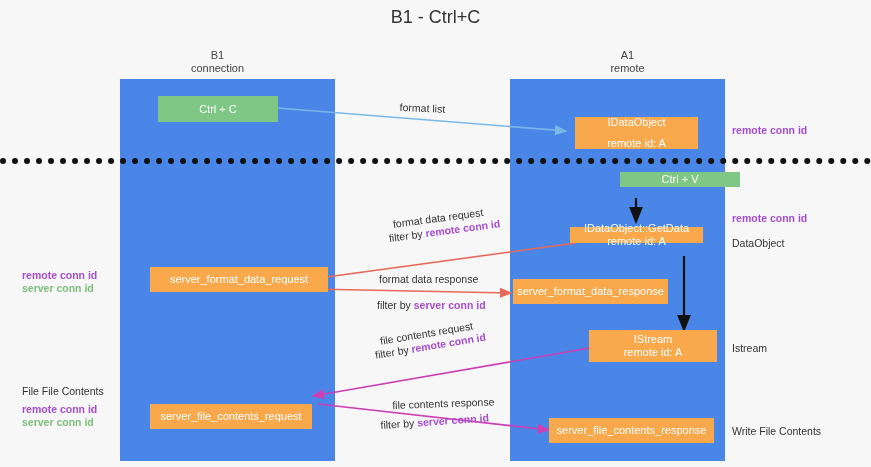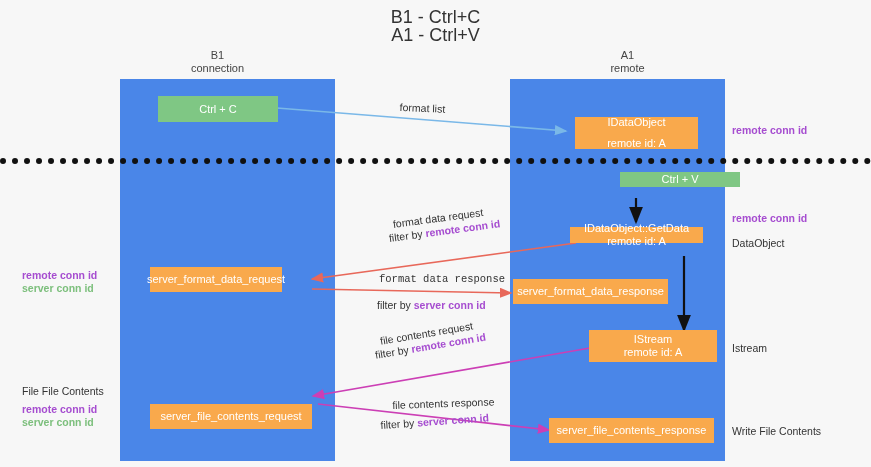--- a/index.html
+++ b/index.html
@@ -46,21 +46,20 @@
   .dashline{position:absolute;left:0;top:158px;width:871px;height:0;
      border-top:6px dotted #111;}
 </style>
 </head>
 <body>
 
 <div id="stage">
 
   <div class="title">
     <div>B1 - Ctrl+C</div>
-    <div>A1 - Ctrl+V</div>
   </div>
 
   <div class="col-head" style="left:150px;top:49px;width:135px;">
     <div>B1</div>
     <div>connection</div>
   </div>
   <div class="col-head" style="left:560px;top:49px;width:135px;">
     <div>A1</div>
     <div>remote</div>
   </div>
@@ -108,21 +107,21 @@
     <span>remote id: A</span>
   </div>
 
   <div class="box box-green" style="left:576px;top:172px;width:120px;height:15px;margin-left:44px;">Ctrl + V</div>
 
   <div class="box box-orange" style="left:570px;top:227px;width:133px;height:16px;flex-direction:column;">
     <span>IDataObject::GetData</span>
     <span>remote id: A</span>
   </div>
 
-  <div class="box box-orange" style="left:150px;top:267px;width:132px;height:25px;">server_format_data_request</div>
+  <div class="box box-orange" style="left:150px;top:267px;width:178px;height:25px;">server_format_data_request</div>
 
   <div class="box box-orange" style="left:513px;top:279px;width:155px;height:25px;">server_format_data_response</div>
 
   <div class="box box-orange" style="left:589px;top:330px;width:128px;height:32px;flex-direction:column;">
     <span>IStream</span>
     <span>remote id: A</span>
   </div>
 
   <div class="box box-orange" style="left:150px;top:385px;width:162px;height:25px;margin-top:19px;">server_file_contents_request</div>
 
@@ -130,21 +129,21 @@
 
   <div class="lbl dark rot" style="left:400px;top:100px;transform:rotate(2.2deg);">format list</div>
 
   <div class="lbl rot" style="left:392px;top:217px;transform:rotate(-7.6deg);">
     <span class="dark">format data request</span>
   </div>
   <div class="lbl rot" style="left:388px;top:231px;transform:rotate(-7.6deg);">
     <span class="dark">filter by </span><span class="purple">remote conn id</span>
   </div>
 
-  <div class="lbl dark" style="left:379px;top:272px;font-family:Liberation Mono, monospace;">format data response</div>
+  <div class="lbl dark" style="left:379px;top:272px;">format data response</div>
   <div class="lbl" style="left:377px;top:298px;">
     <span class="dark">filter by </span><span class="purple">server conn id</span>
   </div>
 
   <div class="lbl rot" style="left:379px;top:334px;transform:rotate(-9.5deg);">
     <span class="dark">file contents request</span>
   </div>
   <div class="lbl rot" style="left:374px;top:348px;transform:rotate(-9.5deg);">
     <span class="dark">filter by </span><span class="purple">remote conn id</span>
   </div>

